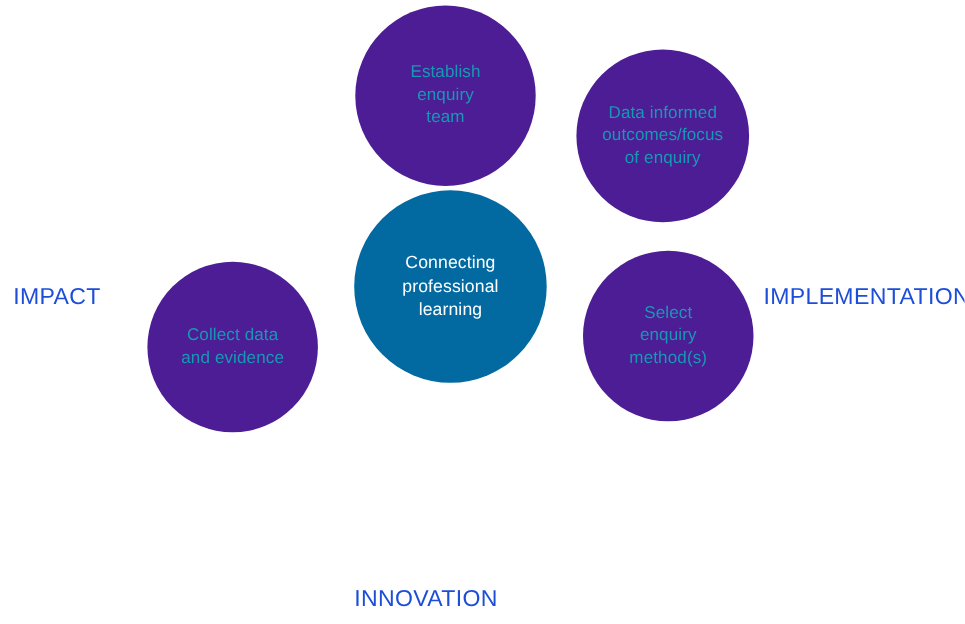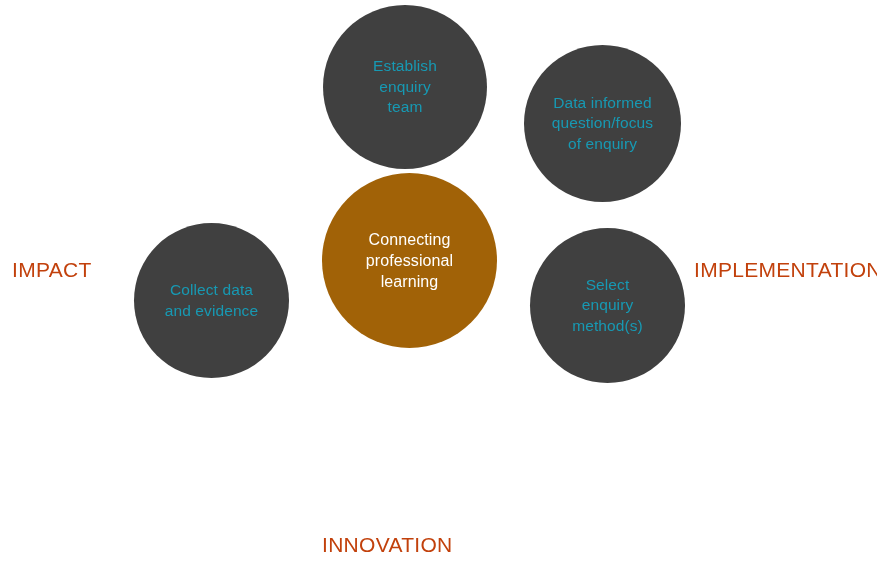--- a/index.html
+++ b/index.html
@@ -21,42 +21,42 @@
   .node {
     position: absolute;
     border-radius: 50%;
     display: flex;
     align-items: center;
     justify-content: center;
     text-align: center;
     box-sizing: border-box;
   }
   .node-satellite {
-    background: #404040;
+    background: #4c1d95;
   }
   .node-core {
-    background: #a16207;
+    background: #0369a1;
   }
   .node-label {
     display: block;
     line-height: 1.33;
     letter-spacing: 0.1px;
     white-space: pre-line;
   }
   .node-satellite .node-label {
     color: #1799b3;
     font-size: 15.5px;
   }
   .node-core .node-label {
     color: #ffffff;
     font-size: 16px;
   }
   .axis-label {
     position: absolute;
-    color: #c2410c;
+    color: #1d4ed8;
     font-size: 21px;
     letter-spacing: 0.3px;
     white-space: nowrap;
   }
   .axis-impact       { left: 12px;  top: 258px; }
   .axis-implementation { left: 694px; top: 258px; }
   .axis-innovation   { left: 322px; top: 533px; }
 </style>
 </head>
 <body>
@@ -65,25 +65,25 @@
 
 
   <div class="node node-satellite" style="left:323px; top:5px; width:164px; height:164px;">
     <span class="node-label">Establish
 enquiry
 team</span>
   </div>
 
   <div class="node node-satellite" style="left:524px; top:45px; width:157px; height:157px;">
     <span class="node-label">Data informed
-question/focus
+outcomes/focus
 of enquiry</span>
   </div>
 
-  <div class="node node-satellite" style="left:134px; top:223px; width:155px; height:155px;">
+  <div class="node node-satellite" style="left:134px; top:238px; width:155px; height:155px;">
     <span class="node-label">Collect data
 and evidence</span>
   </div>
 
   <div class="node node-core" style="left:322px; top:173px; width:175px; height:175px;">
     <span class="node-label">Connecting
 professional
 learning</span>
   </div>
 

